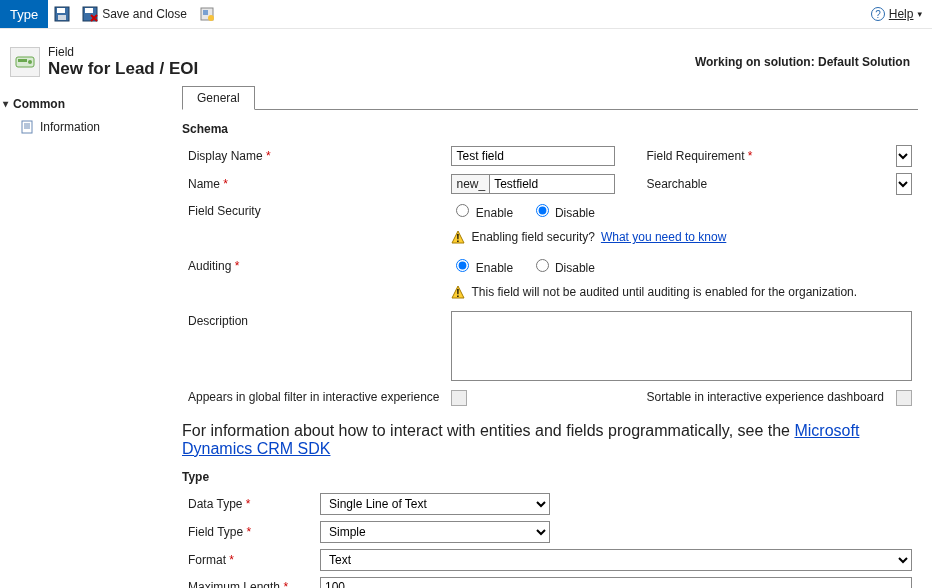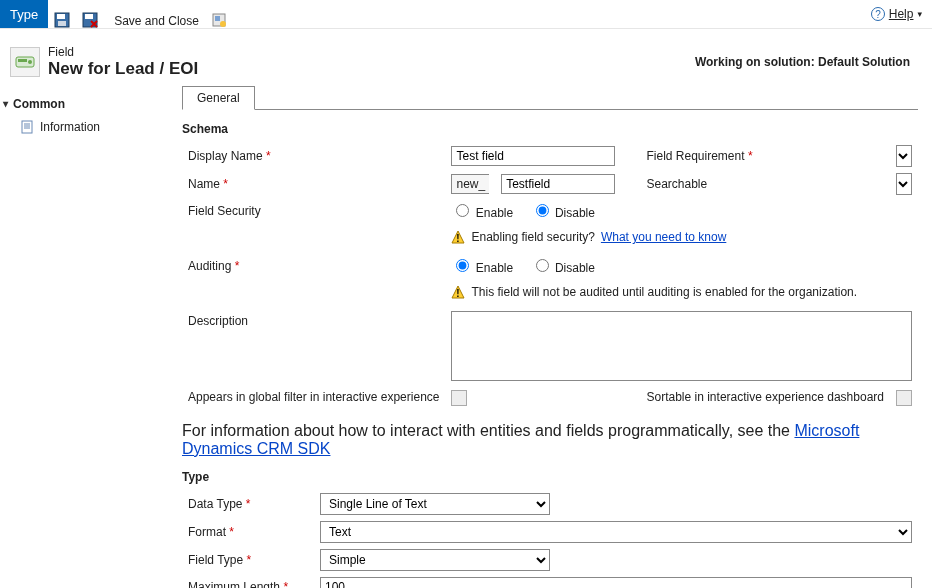--- a/index.html
+++ b/index.html
@@ -20,24 +20,24 @@
   .file-btn {
     background: #0067b8;
     color: #fff;
     display: flex;
     align-items: center;
     padding: 0 10px;
     font-size: 13px;
   }
   .toolbar-btn {
     display: flex;
-    align-items: flex-end;
+    align-items: center;
     padding: 0 6px;
     cursor: pointer;
-    gap:16px;
+    gap:4px;
   }
   .toolbar-spacer { flex:1; }
   .help-link {
     display:flex;
     align-items:center;
     padding:0 10px;
     gap:4px;
     cursor:pointer;
   }
   .help-link a { color:#222; text-decoration:underline; }
@@ -133,21 +133,21 @@
     display:flex;align-items:center;gap:6px;
     margin:4px 0 6px 0;
   }
   .warn-icon {
     width:14px;height:14px;
   }
   .link { color:#0645c8; text-decoration:underline; cursor:pointer;}
   .info-text { margin:10px 0; font-size:16px;}
   .info-text a { color:#0645c8; text-decoration:underline;}
 
-  .prefix-wrap { display:flex;gap:12px; }
+  .prefix-wrap { display:flex; }
   .prefix-wrap .prefix {
     border:1px solid #888;border-right:none;
     padding:2px 4px;background:#f6f6f6;
   }
   .prefix-wrap input { flex:1; }
 
   .checkbox-dis {
     width:14px;height:14px;border:1px solid #aaa;background:#eee;display:inline-block;
   }
 
@@ -320,31 +320,31 @@
     <table class="form">
       <tbody>
           <tr>
         <td class="lbl req">Data Type</td>
         <td class="col-field"><select><option>Single Line of Text</option></select></td>
         <td class="col-gap"></td>
             <td class="lbl2"></td>
             <td></td>
       </tr>
       <tr>
+        <td class="lbl req">Field Type</td>
+        <td class="col-field"><select><option>Simple</option></select></td>
+        <td></td>
+            <td></td>
+            <td></td>
+      </tr>
+      <tr>
         <td class="lbl req">Format</td>
         <td colspan="4"><select><option>Text</option></select></td>
       </tr>
       <tr>
-        <td class="lbl req">Field Type</td>
-        <td class="col-field"><select><option>Simple</option></select></td>
-        <td></td>
-            <td></td>
-            <td></td>
-      </tr>
-      <tr>
         <td class="lbl req">Maximum Length</td>
         <td colspan="4"><input type="text" value="100" style=""></td>
       </tr>
       <tr>
         <td class="lbl req">IME Mode</td>
         <td colspan="4"><select><option>auto</option></select></td>
       </tr>
     </tbody>
       </table>
 

